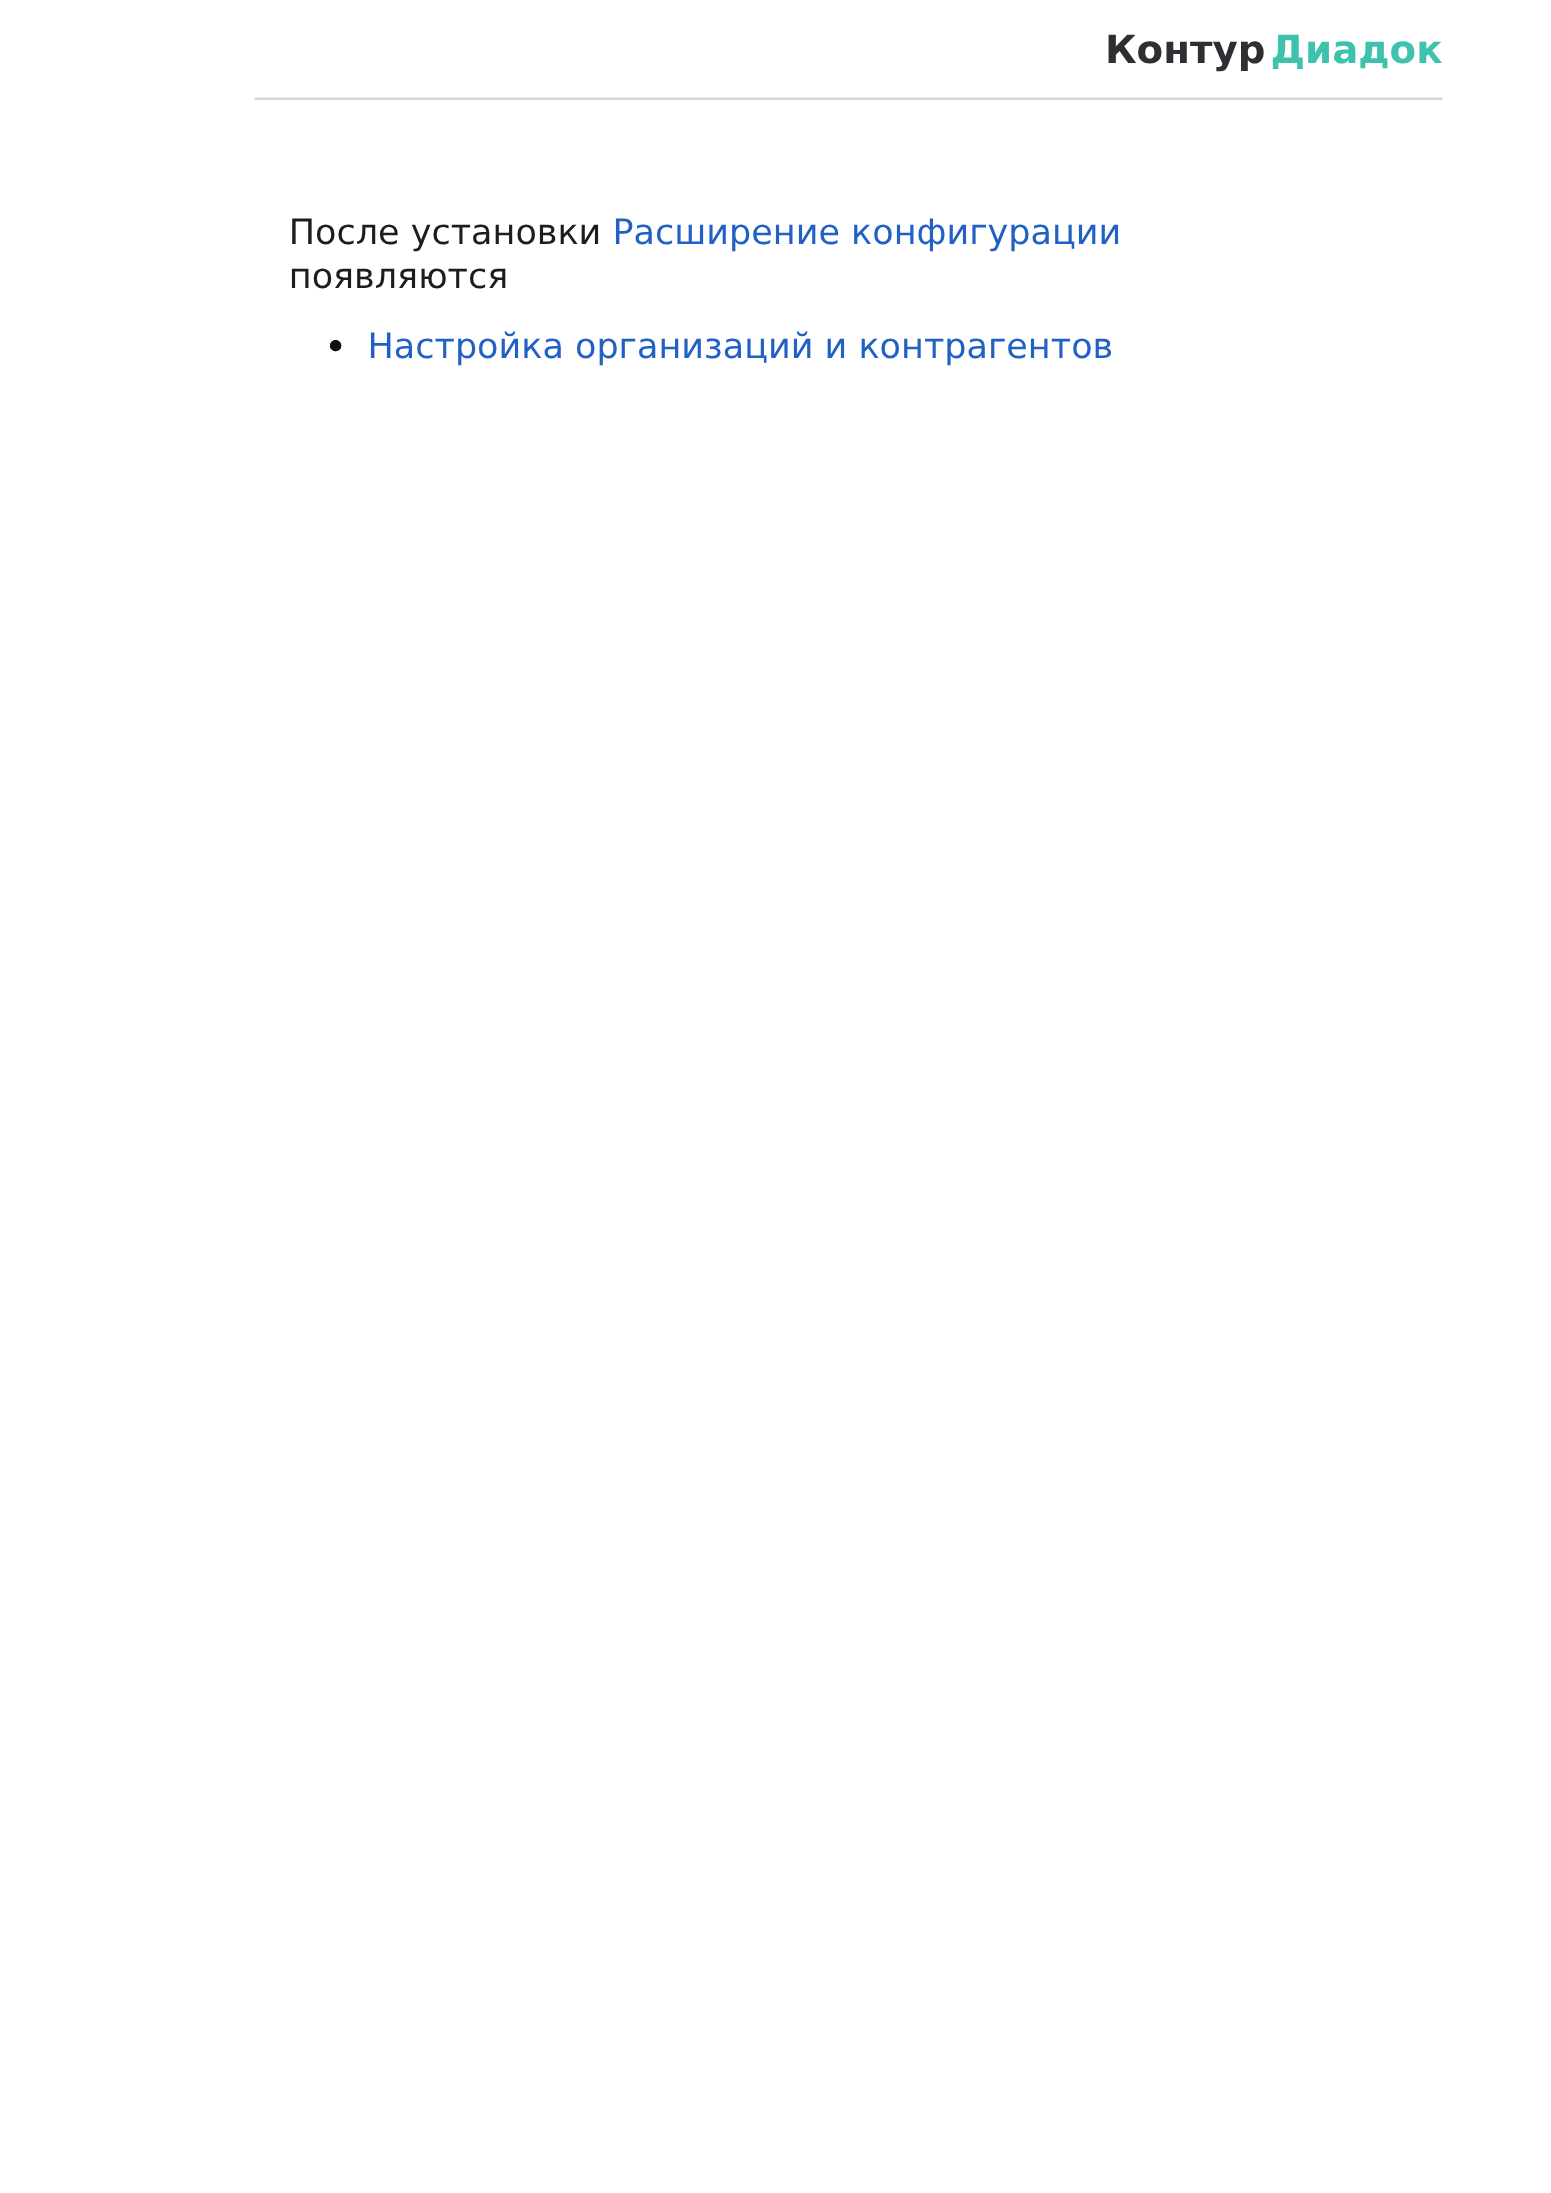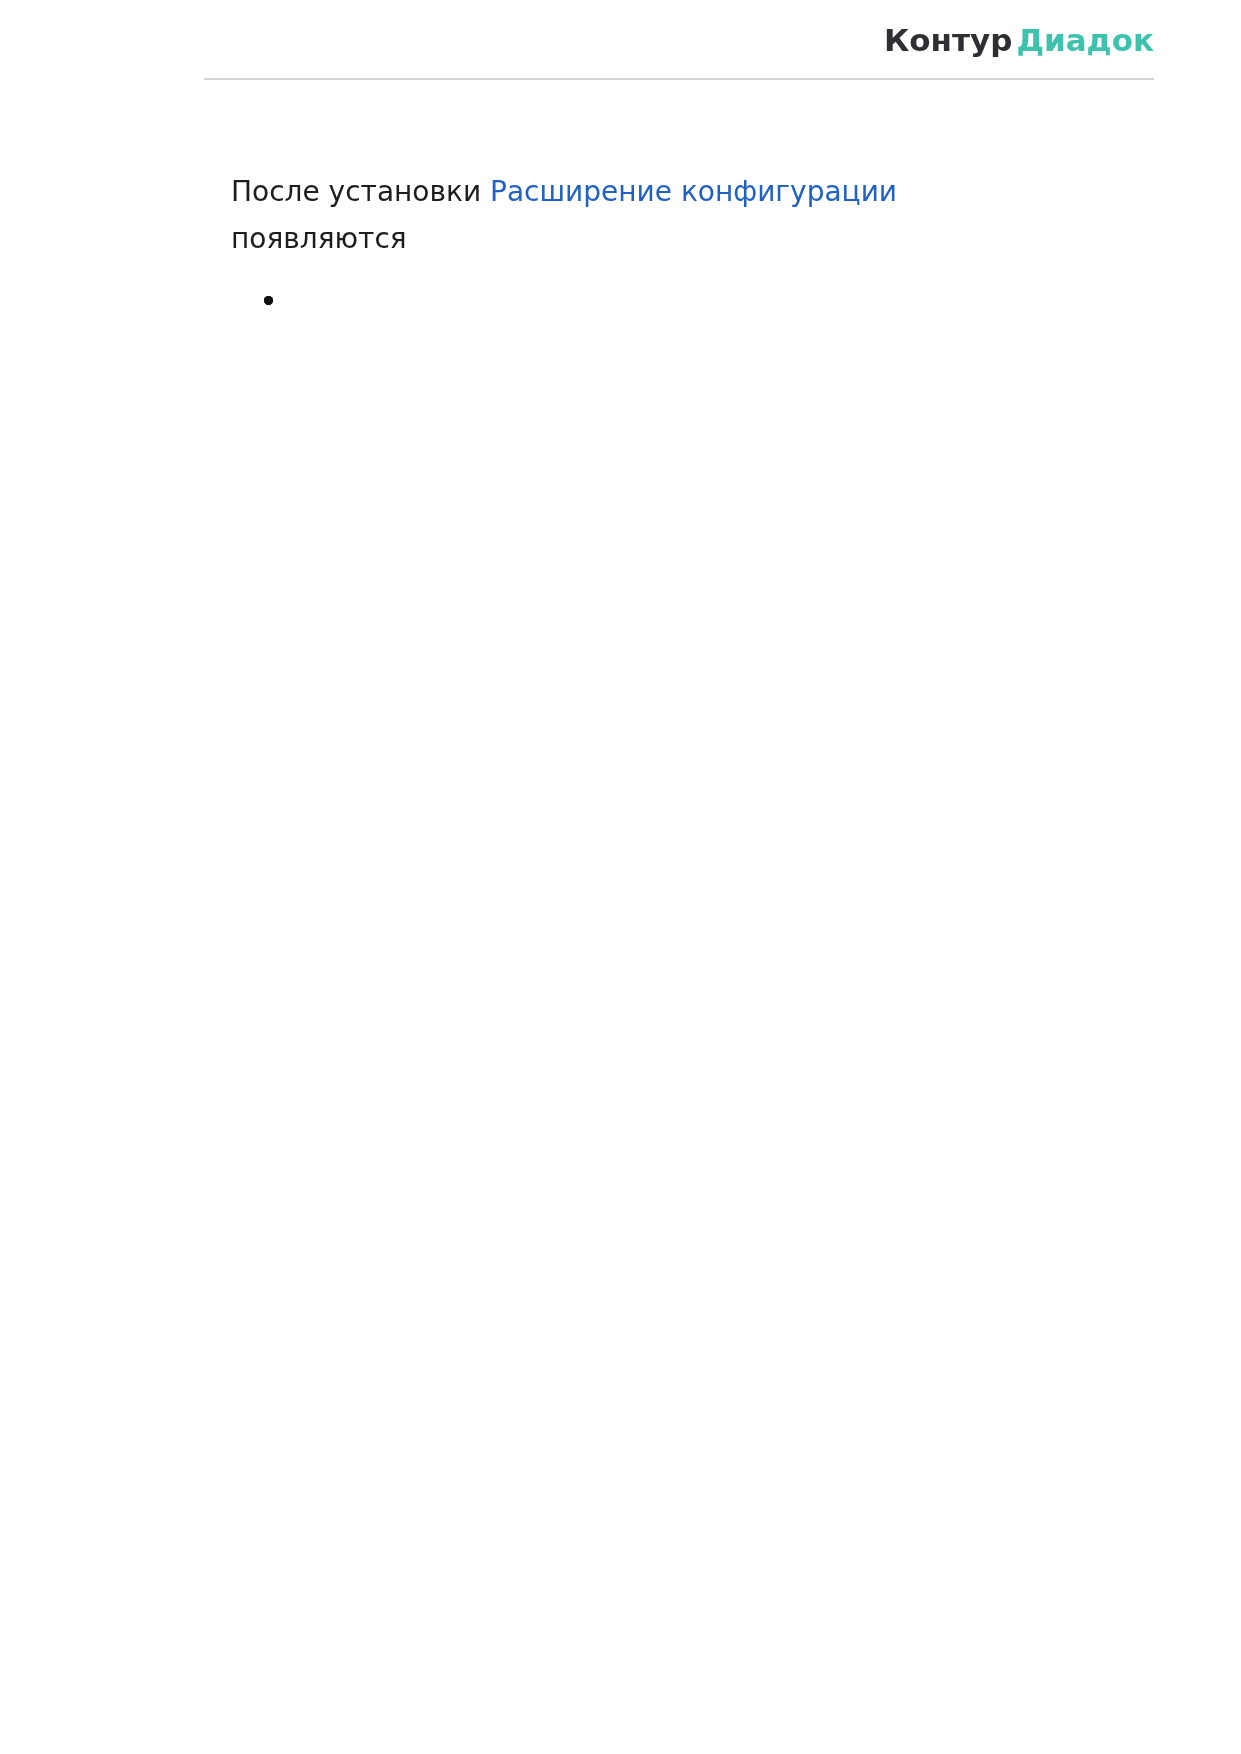--- a/index.html
+++ b/index.html
@@ -46,21 +46,21 @@
   .page-title {
     margin: 0;
     font-size: 35px;
     line-height: 40px;
     font-weight: 700;
     color: #12a18c;
   }
   .intro {
     margin: 28px 0 0 0;
     font-size: 28px;
-    line-height: 47px;
+    line-height: 35px;
     color: #1d1d1d;
   }
   .intro .line { display: block; }
   .link {
     color: #2161c4;
     text-decoration: none;
     cursor: pointer;
   }
 
   
@@ -109,19 +109,20 @@
     <p class="intro">
       <span class="line"><span>После установки </span><a href="#" class="link">Расширение конфигурации</a><span> появляются</span></span>
     </p>
 
     <ul class="link-list">
       <li class="list-item">
         <span class="bullet"></span>
       </li>
       <li class="list-item">
         <span class="bullet"></span>
+        <a href="#" class="link">Настройка организаций и контрагентов</a>
       </li>
     </ul>
   </div>
 
   <div class="page-number">104</div>
 
 </div>
 
 </body></html>

